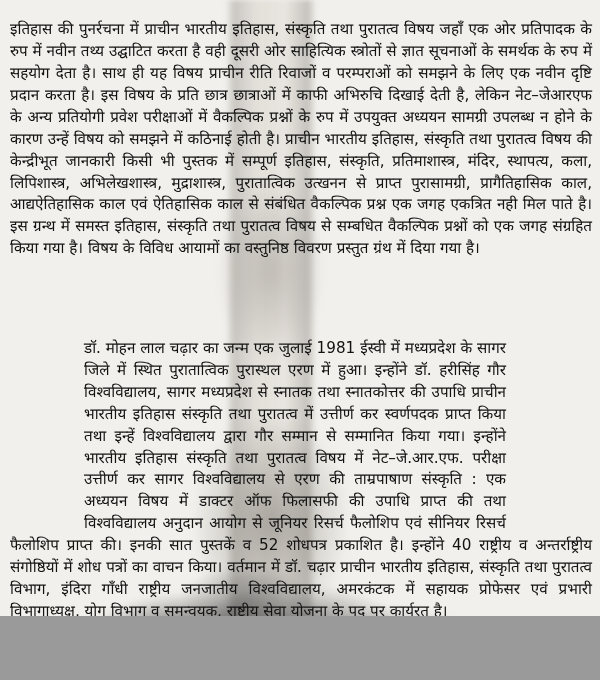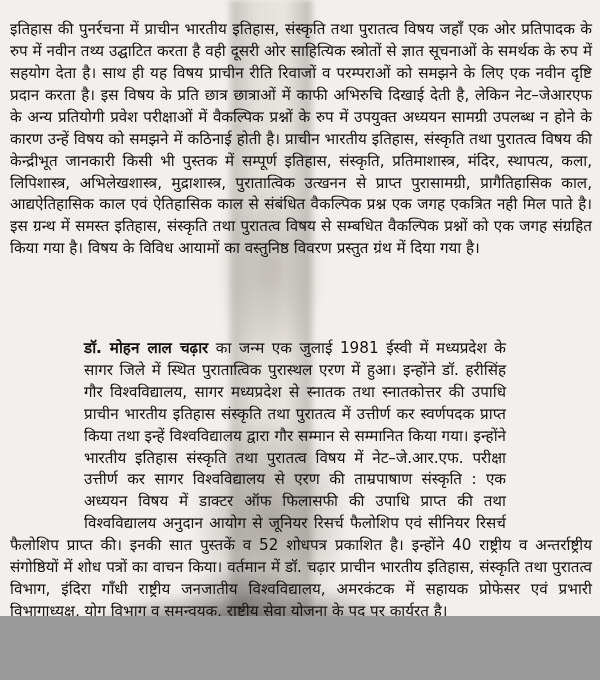--- a/index.html
+++ b/index.html
@@ -54,21 +54,21 @@
     text-align: justify;
     font-size: 15.2px;
     line-height: 21.9px;
     letter-spacing: 0;
   }
   .p1 { top: 4px;   left: 10px; width: 582px; }
   .p2 { top: 338px; left: 10px; width: 582px; }
   
   .spacer-left  { float: left;  width: 74px; height: 176px; }
   .spacer-right { float: right; width: 86px; height: 176px; }
-  .bold { font-weight: bold; }
+  .bold { font-weight: normal; }
 </style>
 </head>
 <body>
 
 <div class="page">
 
   <div class="bg-layer">
     <div class="pillar"></div>
     <div class="pillar-mid-shade"></div>
     <div class="pillar-base"></div>

